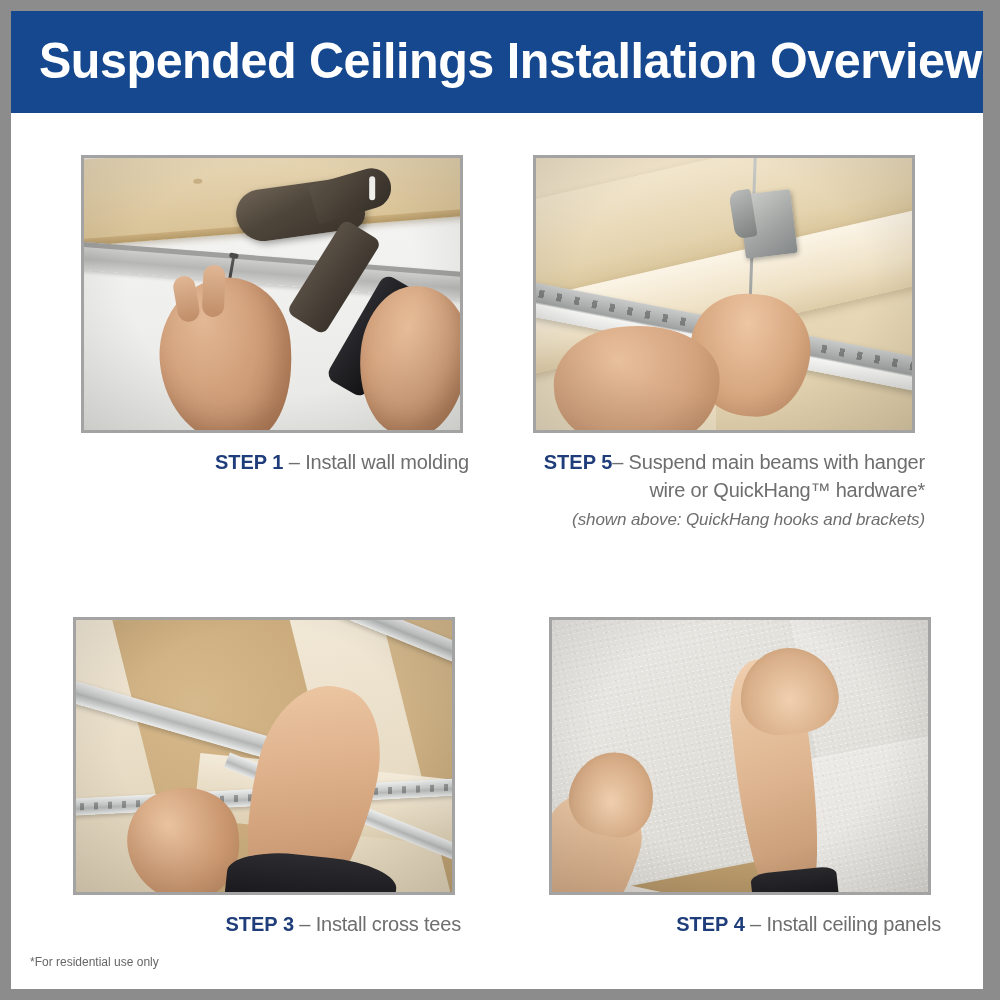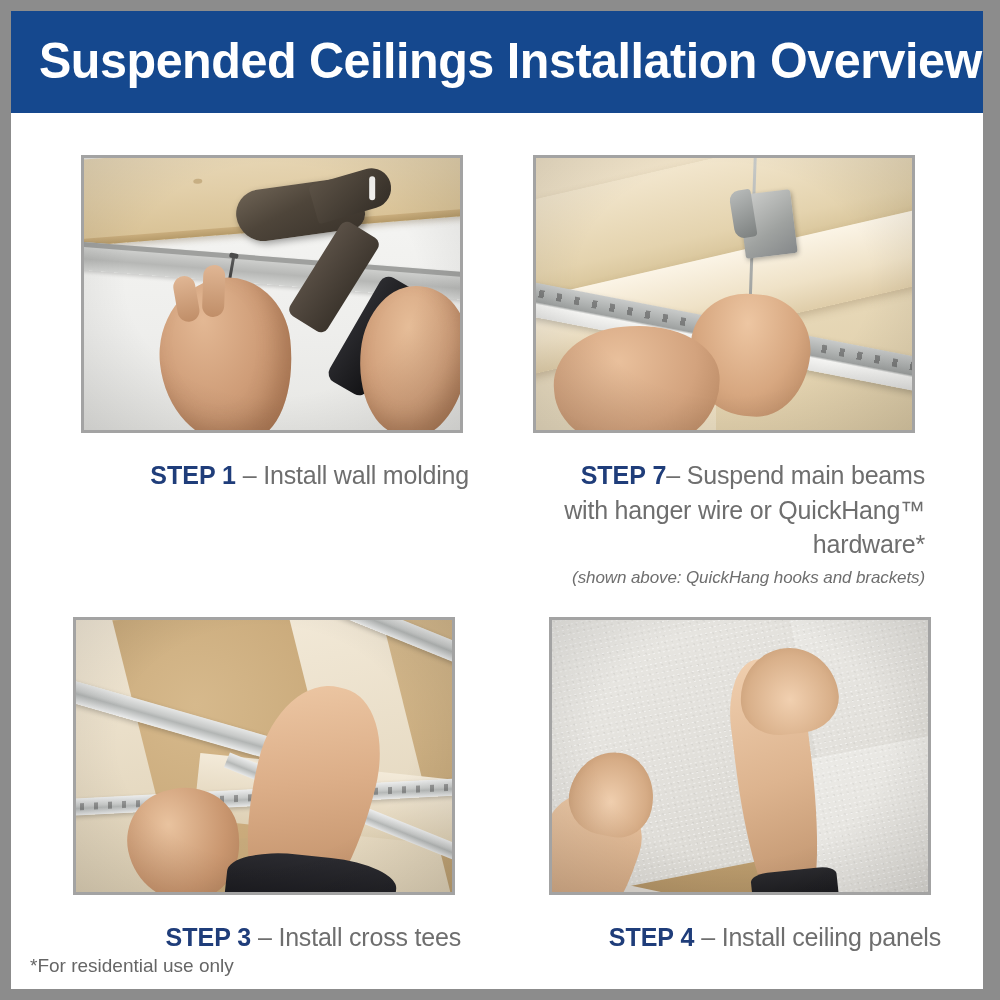--- a/index.html
+++ b/index.html
@@ -321,42 +321,42 @@
     transform: rotate(-6deg);
   }
 
   .vignette {
     position:absolute; inset:0; pointer-events:none;
     background: radial-gradient(ellipse at 50% 45%, rgba(0,0,0,0) 55%, rgba(0,0,0,.12) 100%);
   }
 
   
   .caption {
-    margin-top: 25px;
-    font-size: 25px;
+    margin-top: 16px;
+    font-size: 20px;
     line-height: 1.38;
     color: #6e6e6e;
     letter-spacing: -0.2px;
   }
   .caption .step-label {
     font-weight: bold;
     color: #1F3D7A;
     letter-spacing: 0px;
   }
   .caption-note {
     margin-top: 6px;
     font-size: 17px;
     color: #6e6e6e;
     letter-spacing: -0.1px;
     font-style: italic;
   }
   #footnote {
     position: absolute;
     left: 19px; top: 944px;
-    font-size: 19px;
+    font-size: 12px;
     color: #666666;
   }
 </style>
 </head>
 <body>
 
 <div id="page">
   <div id="sheet">
 
     <div id="header-bar">
@@ -403,21 +403,21 @@
           <div class="p2-hook"></div>
           <div class="p2-beam">
             <div class="p2-beam-holes"></div>
           </div>
           <div class="p2-hand-r"></div>
           <div class="p2-hand-l"></div>
           <div class="vignette"></div>
         </div>
       </div>
       <div class="caption">
-        <span class="step-label">STEP 7</span><span>– Suspend main beams with hanger wire or QuickHang™ hardware*</span>
+        <span class="step-label">STEP 5</span><span>– Suspend main beams with hanger wire or QuickHang™ hardware*</span>
       </div>
       <div class="caption-note">(shown above: QuickHang hooks and brackets)</div>
     </div>
 
     <div class="step-block" id="step3">
       <div class="photo-frame">
         <div class="photo p3">
           <div class="p3-sheath"></div>
           <div class="p3-joist-1"></div>
           <div class="p3-joist-2"></div>

